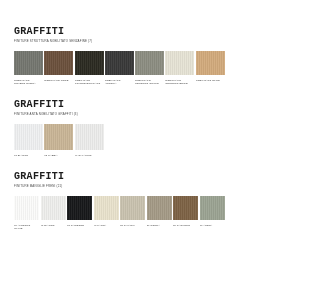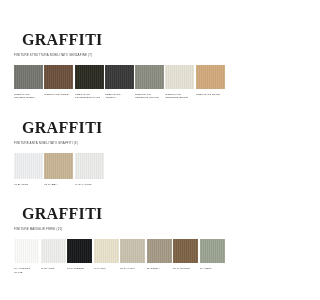--- a/index.html
+++ b/index.html
@@ -23,27 +23,27 @@
     padding: 0 14px;
   }
   .section {
     width: 212px;
   }
   .sec1 { padding-top: 26px; }
   .sec2 { padding-top: 14px; }
   .sec3 { padding-top: 14px; }
 
   .sec-head {
-    font-family: Liberation Serif, serif;
+    font-family: Liberation Mono, monospace;
     font-weight: bold;
-    font-size: 16px;
+    font-size: 10px;
     letter-spacing: 0.3px;
     color: #1c1c1c;
     line-height: 11px;
-    margin: 8px;
+    margin: 0;
     padding: 0;
   }
   .sec-sub {
     font-family: "Liberation Sans", sans-serif;
     font-size: 2.9px;
     letter-spacing: 0.18px;
     color: #4a4a4a;
     line-height: 4px;
     margin: 1.5px 0 0 0;
     white-space: nowrap;

